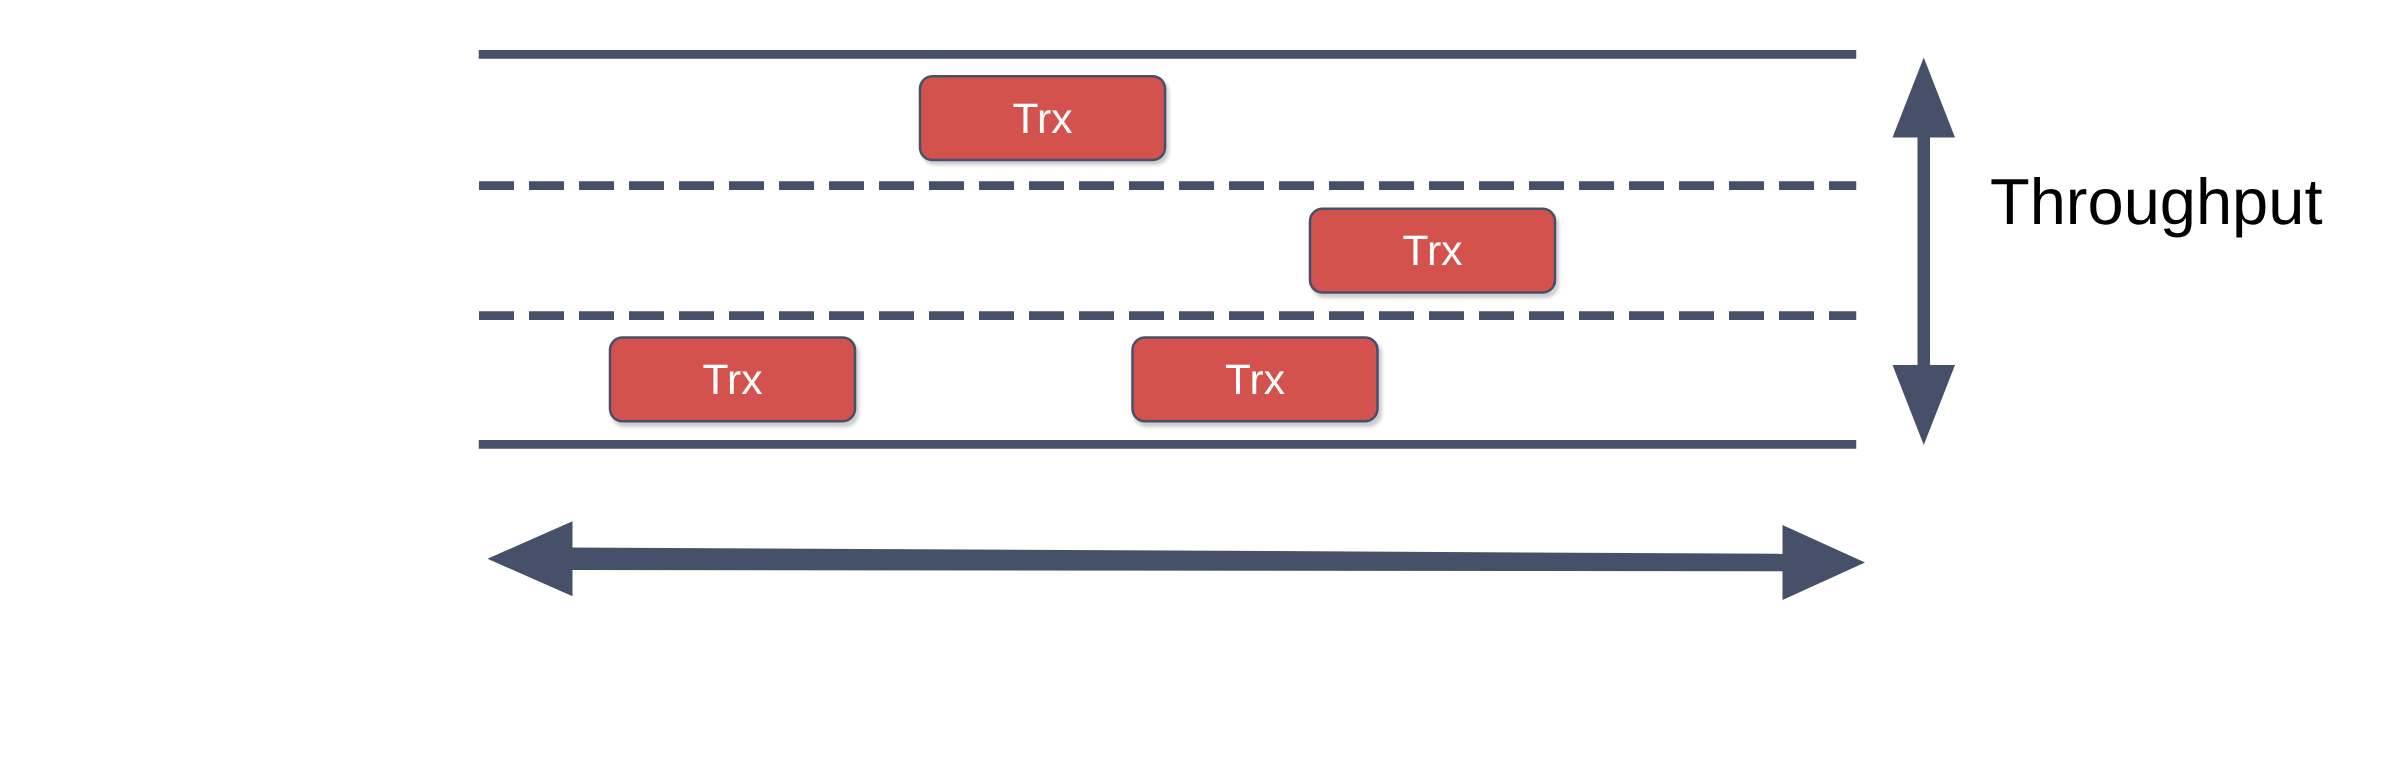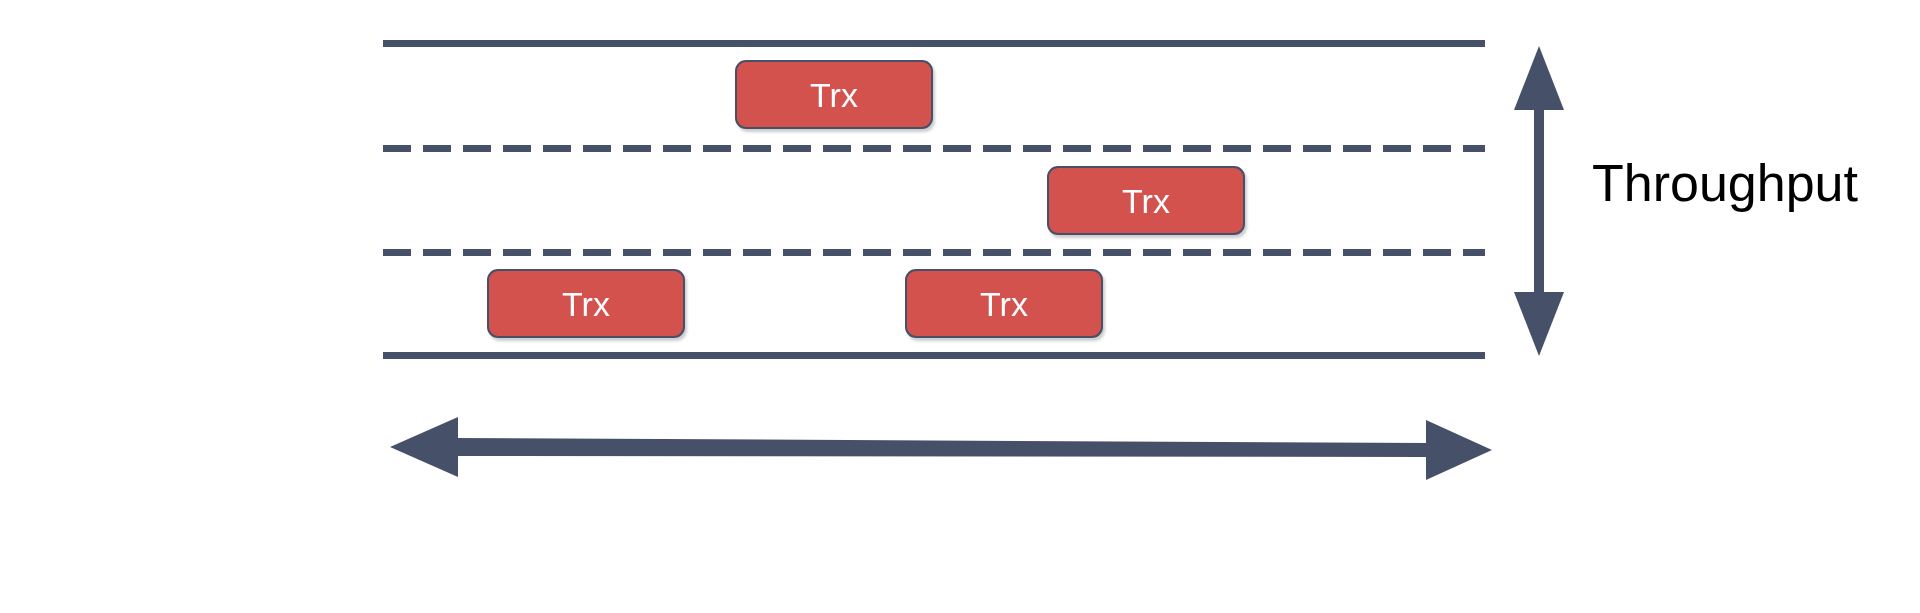--- a/index.html
+++ b/index.html
@@ -78,21 +78,21 @@
   
   .caption {
     position: absolute;
     color: #000000;
     font-size: 52px;
     line-height: 1;
     white-space: nowrap;
   }
   .caption.throughput {
     left: 1592px;
-    top: 157px;
+    top: 136px;
     text-align: center;
   }
   .caption.finality {
     left: 739px;
     top: 510px;
   }
 </style>
 </head>
 <body>
 

